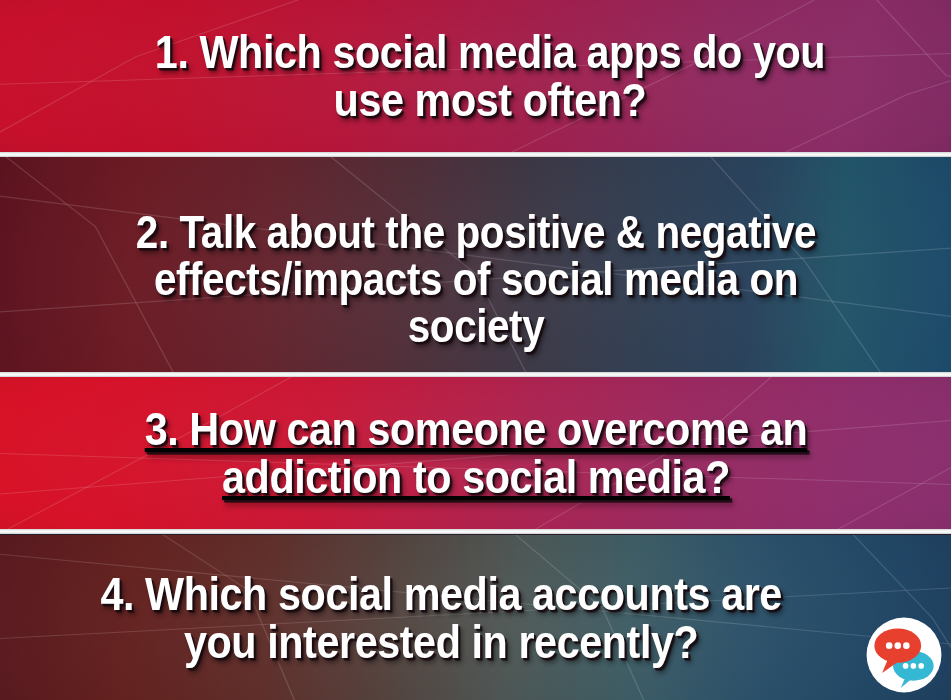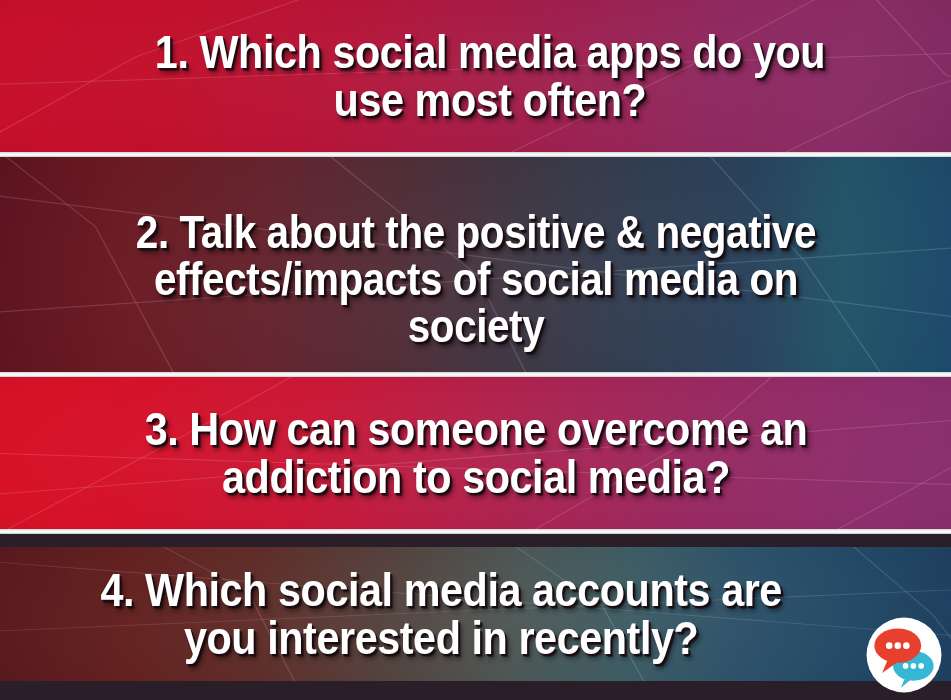--- a/index.html
+++ b/index.html
@@ -39,22 +39,22 @@
   }
   .band .bg-vig {
     position: absolute;
     inset: 0;
     background:
       radial-gradient(120% 160% at 50% 50%, rgba(255,255,255,0.05) 0%, rgba(0,0,0,0.0) 45%, rgba(0,0,0,0.30) 100%);
   }
 
   .band1 { top: 0px;   height: 152px; padding-left: 14px; }
   .band2 { top: 157px; height: 245px; }
-  .band3 { top: 377px; height: 152px; }
-  .band4 { top: 535px; height: 134px; margin-top: 12px; }
+  .band3 { top: 377px; height: 152px; text-decoration: underline; }
+  .band4 { top: 535px; height: 165px; }
 
   .band1 .bg {
     background:
       linear-gradient(100deg,
         #c8102c 0%,
         #c10f2b 18%,
         #b41236 36%,
         #9e1b49 56%,
         #8d275e 74%,
         #8a2c66 88%,

